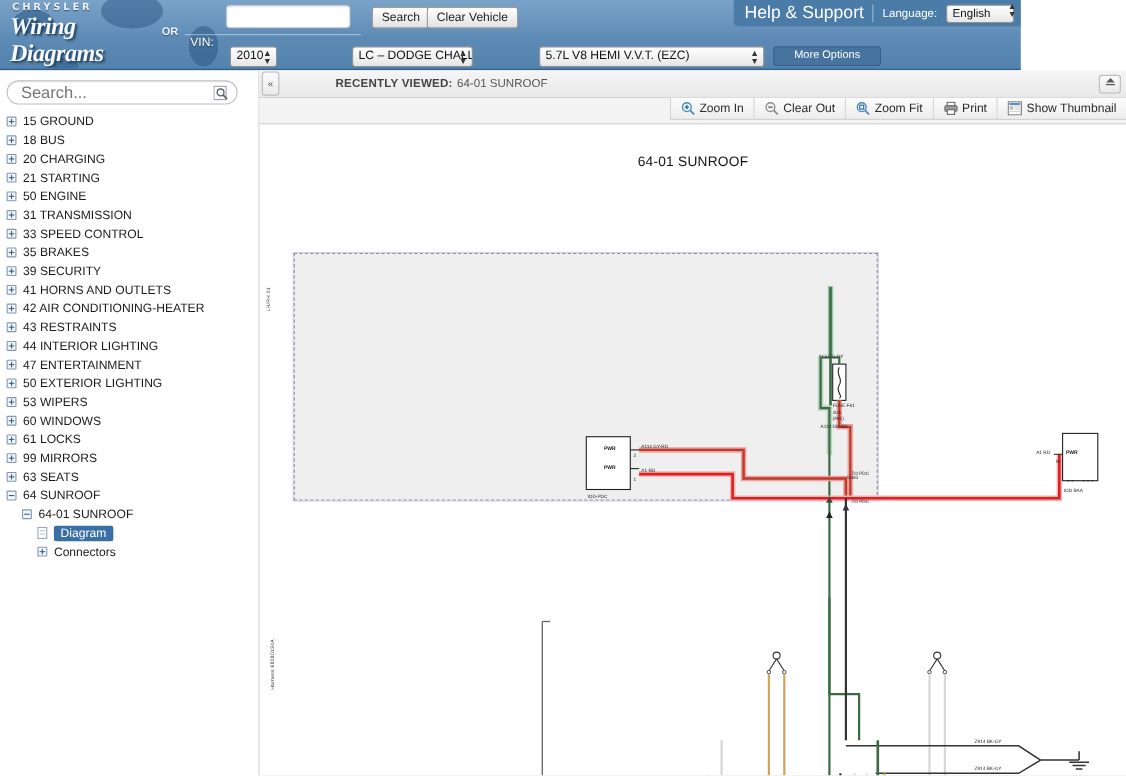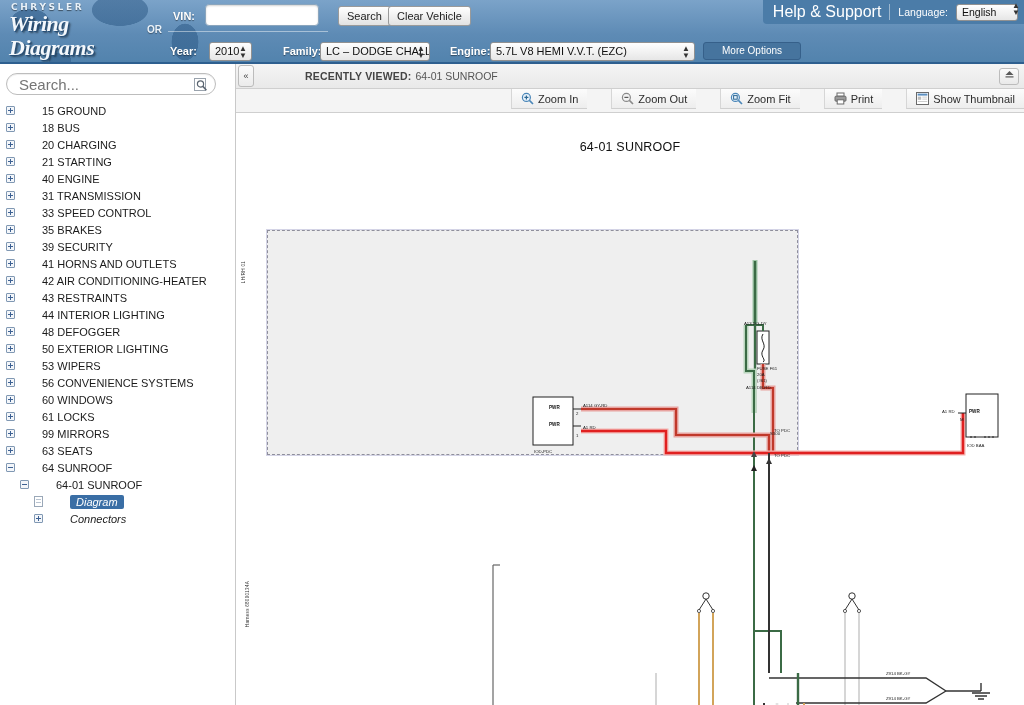--- a/index.html
+++ b/index.html
@@ -6,21 +6,21 @@
   html, body {
     margin: 0; padding: 0;
     width: 1024px; height: 705px;
     overflow: hidden;
     font-family: "Liberation Sans", sans-serif;
     background: #ffffff;
   }
 
   
   #header {
-    position: absolute; left: 0; top: 0; width: 1024px; height: 64px;
+    position: absolute; left: 0; top: 0; width: 928px; height: 64px;
     background: linear-gradient(#7ba3c9, #5e8bb5 55%, #5283ad);
     border-bottom: 2px solid #2e5f8f;
     overflow: hidden;
   }
   #globe {
     position: absolute; left: 0; top: -10px; width: 230px; height: 90px;
     background:
       radial-gradient(ellipse 30px 18px at 30px 30px, rgba(40,85,130,.55) 60%, transparent 62%),
       radial-gradient(ellipse 46px 26px at 120px 20px, rgba(40,85,130,.5) 60%, transparent 62%),
       radial-gradient(ellipse 22px 30px at 185px 52px, rgba(40,85,130,.5) 60%, transparent 62%),
@@ -44,22 +44,23 @@
     position: absolute; left: 147px; top: 24px;
     font-size: 10px; font-weight: bold; color: #eaf2f9;
     text-shadow: 0 1px 1px rgba(0,0,0,.4);
   }
   #or-rule {
     position: absolute; left: 168px; top: 31px; width: 160px; height: 1px;
     background: rgba(255,255,255,.45);
   }
 
   .hdr-label {
-    position: absolute; font-size: 11px; font-weight: bold; color: #ffffff;
+    position: absolute; font-size: 11px; font-weight: normal; color: #ffffff;
     text-shadow: 0 1px 1px rgba(0,0,0,.45);
+    margin-top: 23px;
   }
   #vin-label  { left: 173px; top: 10px; }
   #year-label { left: 170px; top: 45px; }
   #family-label { left: 283px; top: 45px; }
   #engine-label { left: 450px; top: 45px; }
 
   #vin-input {
     position: absolute; left: 205px; top: 4px; width: 114px; height: 22px;
     border: 1px solid #8aa5bd; border-radius: 4px; background: #fff;
     box-shadow: inset 0 1px 2px rgba(0,0,0,.18);
@@ -124,35 +125,35 @@
     border: 0; outline: 0; background: transparent;
     font-size: 15px; color: #555; font-family: "Liberation Sans", sans-serif;
   }
   #search-icon-btn {
     position: absolute; right: 7px; top: 3px; width: 14px; height: 15px; cursor: pointer;
   }
 
   #tree { position: absolute; left: 0; top: 38px; width: 236px; }
   .tree-row {
     height: 17px; display: flex; align-items: center;
-    font-size: 11px; color: #1b1b1b; cursor: pointer; padding-left: 6px; gap: 21px;
+    font-size: 11px; color: #1b1b1b; cursor: pointer; padding-left: 6px;
   }
   .tog {
     width: 9px; height: 9px; flex: 0 0 9px; margin-right: 6px;
     border: 1px solid #8098b3; background: #f3f6fa; border-radius: 1px;
     position: relative;
   }
   .tog::before {
     content: ""; position: absolute; left: 1px; top: 3px; width: 5px; height: 1px; background: #3d6193;
   }
   .tog.plus::after {
     content: ""; position: absolute; left: 3px; top: 1px; width: 1px; height: 5px; background: #3d6193;
   }
   .tree-row.lvl2 { padding-left: 20px; }
-  .tree-row.lvl3 { padding-left: 34px; font-style: italic; }
+  .tree-row.lvl3 { padding-left: 34px; }
   .doc-icon {
     width: 9px; height: 11px; flex: 0 0 9px; margin-right: 6px;
     background: #fff; border: 1px solid #9aa8b8; position: relative;
   }
   .doc-icon::after {
     content: ""; position: absolute; left: 1px; top: 2px; right: 1px; height: 1px;
     background: #b9c4d1; box-shadow: 0 3px 0 #b9c4d1;
   }
   .sel-chip {
     background: #3a6ea5; color: #fff; padding: 1px 6px; border-radius: 2px;
@@ -184,21 +185,21 @@
   #recent-value { margin-left: 4px; font-size: 10.5px; color: #555; }
   #panel-toggle {
     position: absolute; right: 5px; top: 4px; width: 20px; height: 17px;
     background: linear-gradient(#fbfbfb, #e9e9e9);
     border: 1px solid #bcbcbc; border-radius: 3px;
     font-size: 9px; color: #555; text-align: center; line-height: 15px; cursor: pointer;
   }
 
   #toolbar {
     position: absolute; right: 0; top: 25px; height: 20px;
-    display: flex; align-items: stretch; gap: 24px;
+    display: flex; align-items: stretch;
   }
   .tb-btn {
     display: flex; align-items: center; gap: 4px;
     padding: 0 9px; font-size: 11px; color: #2c2c2c; cursor: pointer;
     border-left: 1px solid #d6d6d6;
     background: linear-gradient(#fcfcfc, #ededed);
     border-bottom: 1px solid #cfcfcf;
   }
   .tb-btn:first-child { border-left: 1px solid #d6d6d6; }
   .tb-ico { width: 13px; height: 13px; flex: 0 0 13px; }
@@ -310,21 +311,21 @@
       <div class="tree-row">
         <span class="tog plus"></span>
         <span>20 CHARGING</span>
       </div>
       <div class="tree-row">
         <span class="tog plus"></span>
         <span>21 STARTING</span>
       </div>
       <div class="tree-row">
         <span class="tog plus"></span>
-        <span>40 ENGINE</span>
+        <span>50 ENGINE</span>
       </div>
       <div class="tree-row">
         <span class="tog plus"></span>
         <span>31 TRANSMISSION</span>
       </div>
       <div class="tree-row">
         <span class="tog plus"></span>
         <span>33 SPEED CONTROL</span>
       </div>
       <div class="tree-row">
@@ -346,33 +347,29 @@
       <div class="tree-row">
         <span class="tog plus"></span>
         <span>43 RESTRAINTS</span>
       </div>
       <div class="tree-row">
         <span class="tog plus"></span>
         <span>44 INTERIOR LIGHTING</span>
       </div>
       <div class="tree-row">
         <span class="tog plus"></span>
-        <span>48 DEFOGGER</span>
+        <span>47 ENTERTAINMENT</span>
       </div>
       <div class="tree-row">
         <span class="tog plus"></span>
         <span>50 EXTERIOR LIGHTING</span>
       </div>
       <div class="tree-row">
         <span class="tog plus"></span>
         <span>53 WIPERS</span>
-      </div>
-      <div class="tree-row">
-        <span class="tog plus"></span>
-        <span>56 CONVENIENCE SYSTEMS</span>
       </div>
       <div class="tree-row">
         <span class="tog plus"></span>
         <span>60 WINDOWS</span>
       </div>
       <div class="tree-row">
         <span class="tog plus"></span>
         <span>61 LOCKS</span>
       </div>
       <div class="tree-row">
@@ -431,21 +428,21 @@
       <span>Zoom In</span>
     </div>
     <div class="tb-btn">
       <span class="tb-ico">
         <svg width="13" height="13" viewBox="0 0 13 13">
           <circle cx="5.4" cy="5.4" r="4" fill="#f2f2f2" stroke="#8a8a8a" stroke-width="1.2"></circle>
           <line x1="8.4" y1="8.4" x2="12" y2="12" stroke="#8a8a8a" stroke-width="1.6"></line>
           <line x1="3.4" y1="5.4" x2="7.4" y2="5.4" stroke="#5a5a5a" stroke-width="1.2"></line>
         </svg>
       </span>
-      <span>Zoom Out</span>
+      <span>Clear Out</span>
     </div>
     <div class="tb-btn">
       <span class="tb-ico">
         <svg width="13" height="13" viewBox="0 0 13 13">
           <circle cx="5.4" cy="5.4" r="4" fill="#e8f2fa" stroke="#4a86b8" stroke-width="1.2"></circle>
           <line x1="8.4" y1="8.4" x2="12" y2="12" stroke="#4a86b8" stroke-width="1.6"></line>
           <rect x="3.6" y="3.6" width="3.6" height="3.6" fill="none" stroke="#2d6894" stroke-width="1"></rect>
         </svg>
       </span>
       <span>Zoom Fit</span>

